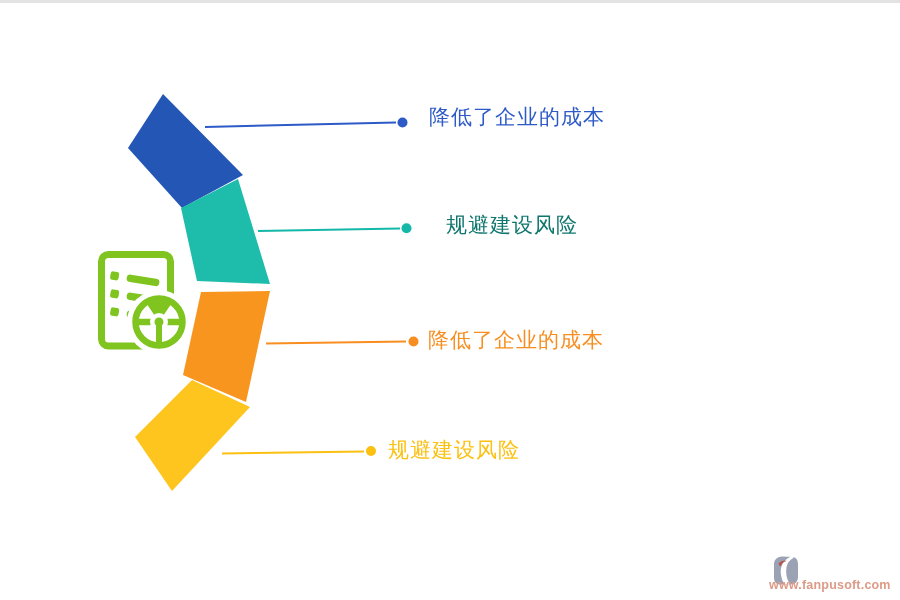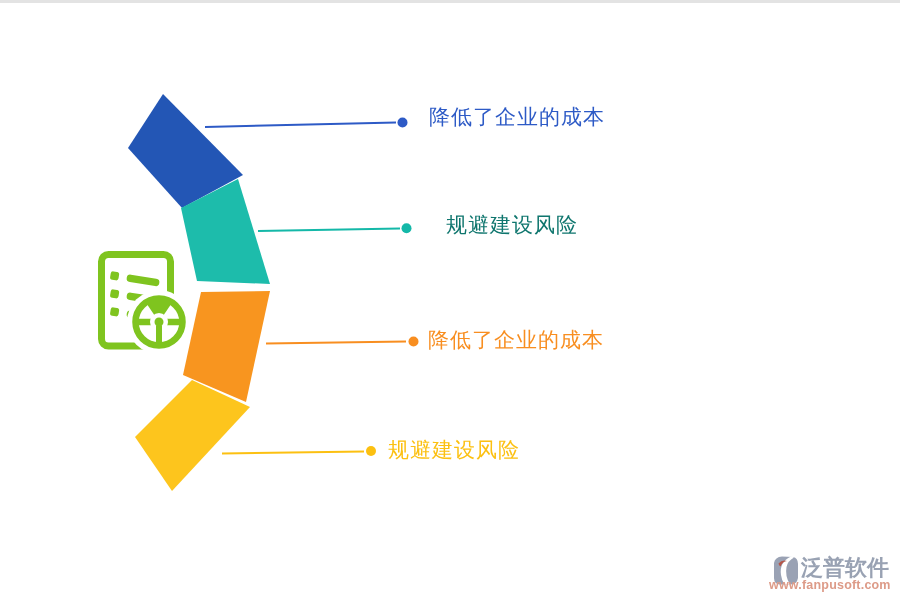--- a/index.html
+++ b/index.html
@@ -93,15 +93,14 @@
 <div class="label label-2">规避建设风险</div>
 <div class="label label-3">降低了企业的成本</div>
 <div class="label label-4">规避建设风险</div>
 
 <div class="watermark">
   <svg class="wm-logo" width="30" height="32" viewBox="0 0 30 32">
     <path d="M4,9 Q5,3 12,2.5 L23,3 Q28,4 28,10 L28,24 Q27,30 21,30.5 L10,30.5 Q4,30 4,24 Z" fill="#9aa2b4"></path>
     <path d="M21,2.5 Q9,8 11,21 Q11.8,27 14.5,30.5 L20,30.5 Q14.8,22 16.5,13 Q17.6,7 24,3.5 Z" fill="#ffffff"></path>
     <path d="M8.5,9.5 Q12,5.5 17,7 Q12.5,7.2 10.5,12.5 Q8.8,11.5 8.5,9.5 Z" fill="#b5574a"></path>
   </svg>
-  <div class="wm-brand">泛普软件</div>
   <div class="wm-url">www.fanpusoft.com</div>
 </div>
 
 </body></html>

